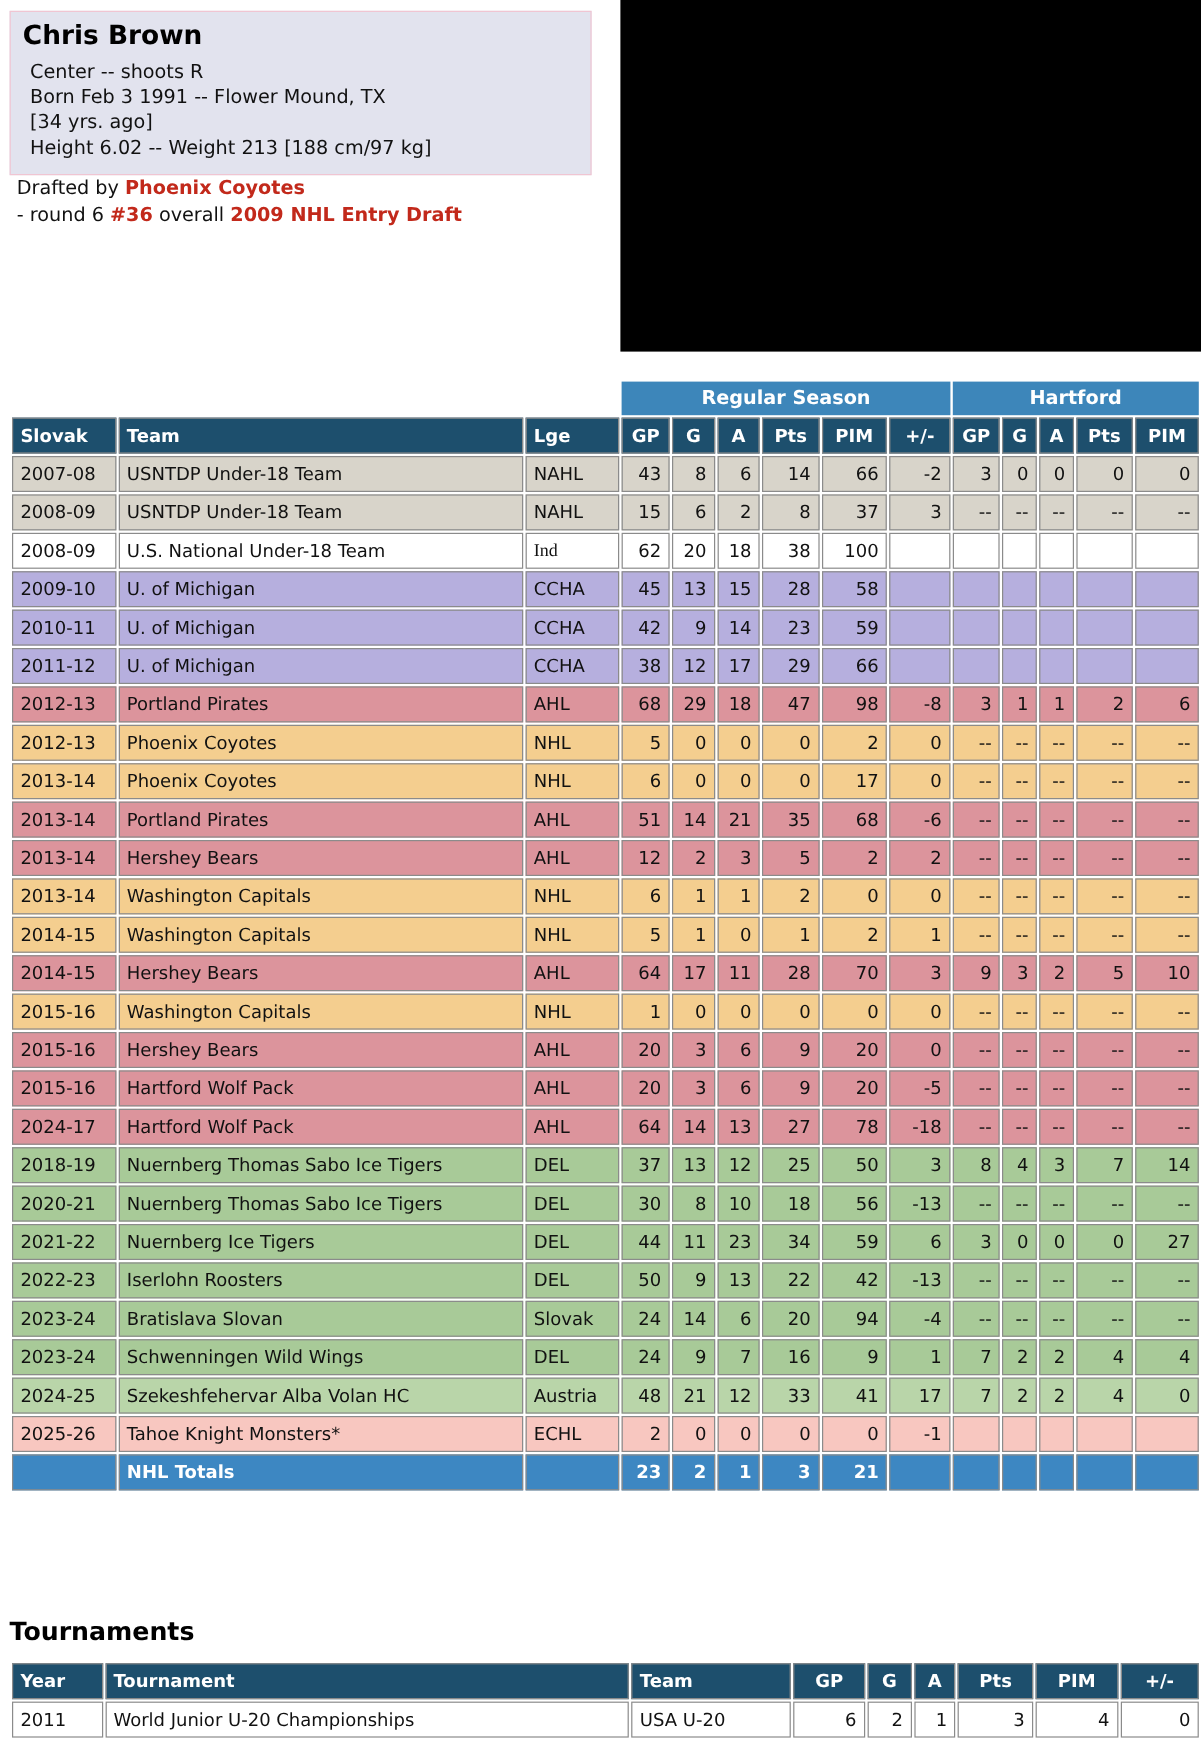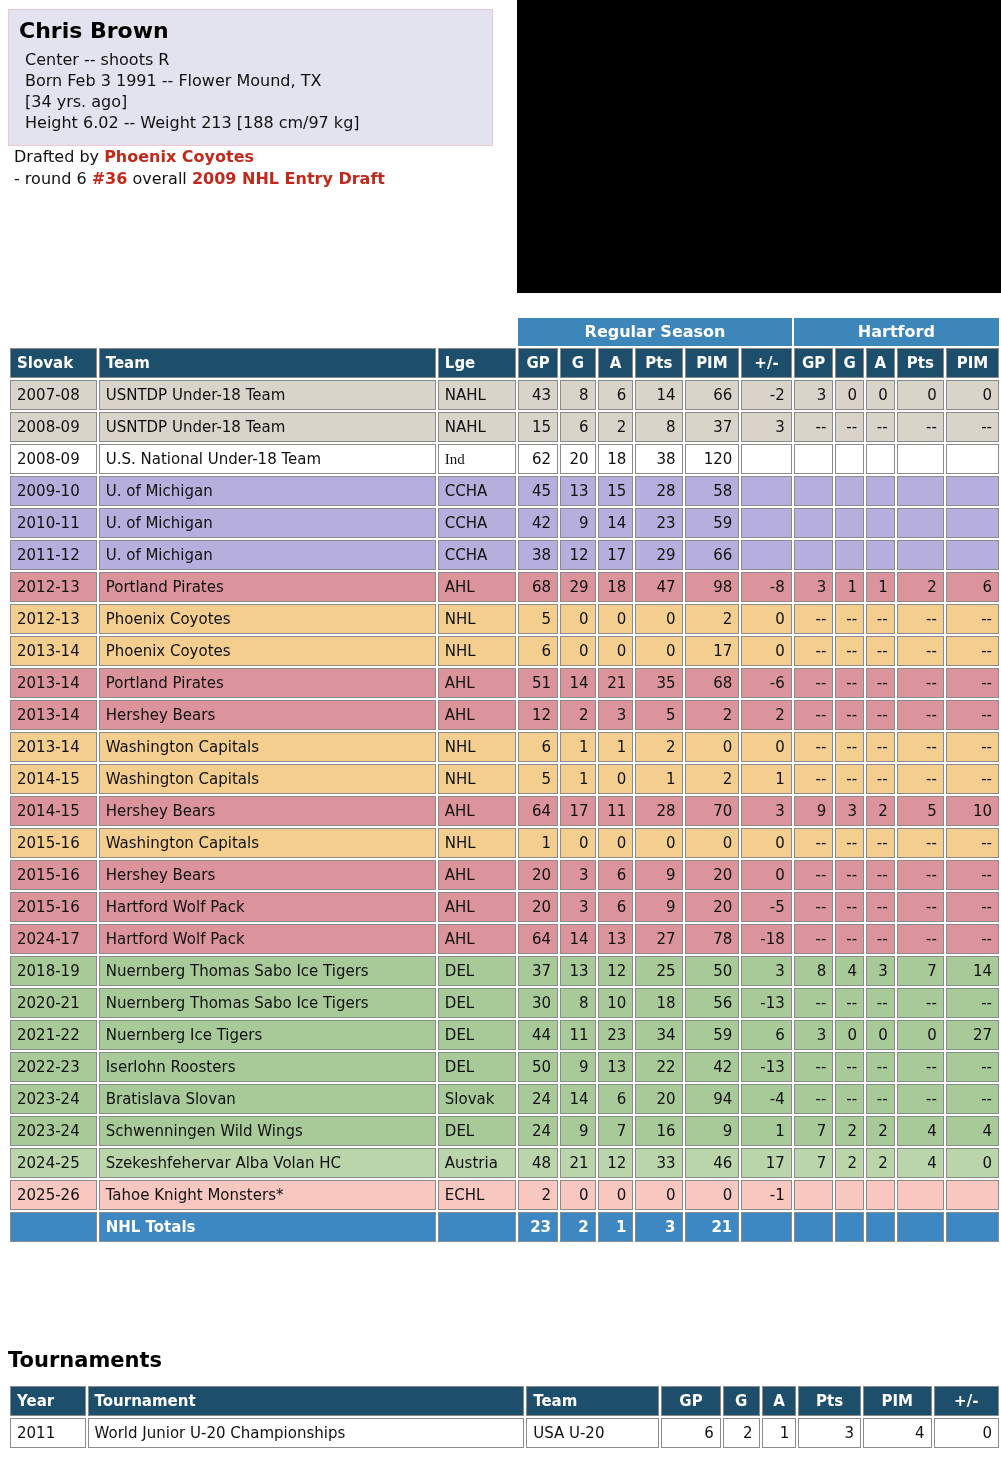--- a/index.html
+++ b/index.html
@@ -150,21 +150,21 @@
           <td class="num" style="background: rgb(216, 212, 202);">--</td>
         </tr>
         <tr>
           <td style="background: rgb(255, 255, 255);">2008-09</td>
           <td style="background: rgb(255, 255, 255);">U.S. National Under-18 Team</td>
           <td style="background: rgb(255, 255, 255); font-family: Liberation Serif, serif;">Ind</td>
           <td class="num" style="background: rgb(255, 255, 255);">62</td>
           <td class="num" style="background: rgb(255, 255, 255);">20</td>
           <td class="num" style="background: rgb(255, 255, 255);">18</td>
           <td class="num" style="background: rgb(255, 255, 255);">38</td>
-          <td class="num" style="background: rgb(255, 255, 255);">120</td>
+          <td class="num" style="background: rgb(255, 255, 255);">100</td>
           <td class="num" style="background: rgb(255, 255, 255);"></td>
           <td class="num" style="background: rgb(255, 255, 255);"></td>
           <td class="num" style="background: rgb(255, 255, 255);"></td>
           <td class="num" style="background: rgb(255, 255, 255);"></td>
           <td class="num" style="background: rgb(255, 255, 255);"></td>
           <td class="num" style="background: rgb(255, 255, 255);"></td>
         </tr>
         <tr>
           <td style="background: rgb(182, 175, 222);">2009-10</td>
           <td style="background: rgb(182, 175, 222);">U. of Michigan</td>
@@ -502,21 +502,21 @@
           <td class="num" style="background: rgb(168, 202, 152);">4</td>
         </tr>
         <tr>
           <td style="background: rgb(185, 213, 169);">2024-25</td>
           <td style="background: rgb(185, 213, 169);">Szekeshfehervar Alba Volan HC</td>
           <td style="background: rgb(185, 213, 169);">Austria</td>
           <td class="num" style="background: rgb(185, 213, 169);">48</td>
           <td class="num" style="background: rgb(185, 213, 169);">21</td>
           <td class="num" style="background: rgb(185, 213, 169);">12</td>
           <td class="num" style="background: rgb(185, 213, 169);">33</td>
-          <td class="num" style="background: rgb(185, 213, 169);">46</td>
+          <td class="num" style="background: rgb(185, 213, 169);">41</td>
           <td class="num" style="background: rgb(185, 213, 169);">17</td>
           <td class="num" style="background: rgb(185, 213, 169);">7</td>
           <td class="num" style="background: rgb(185, 213, 169);">2</td>
           <td class="num" style="background: rgb(185, 213, 169);">2</td>
           <td class="num" style="background: rgb(185, 213, 169);">4</td>
           <td class="num" style="background: rgb(185, 213, 169);">0</td>
         </tr>
         <tr>
           <td style="background: rgb(248, 199, 192);">2025-26</td>
           <td style="background: rgb(248, 199, 192);">Tahoe Knight Monsters*</td>

